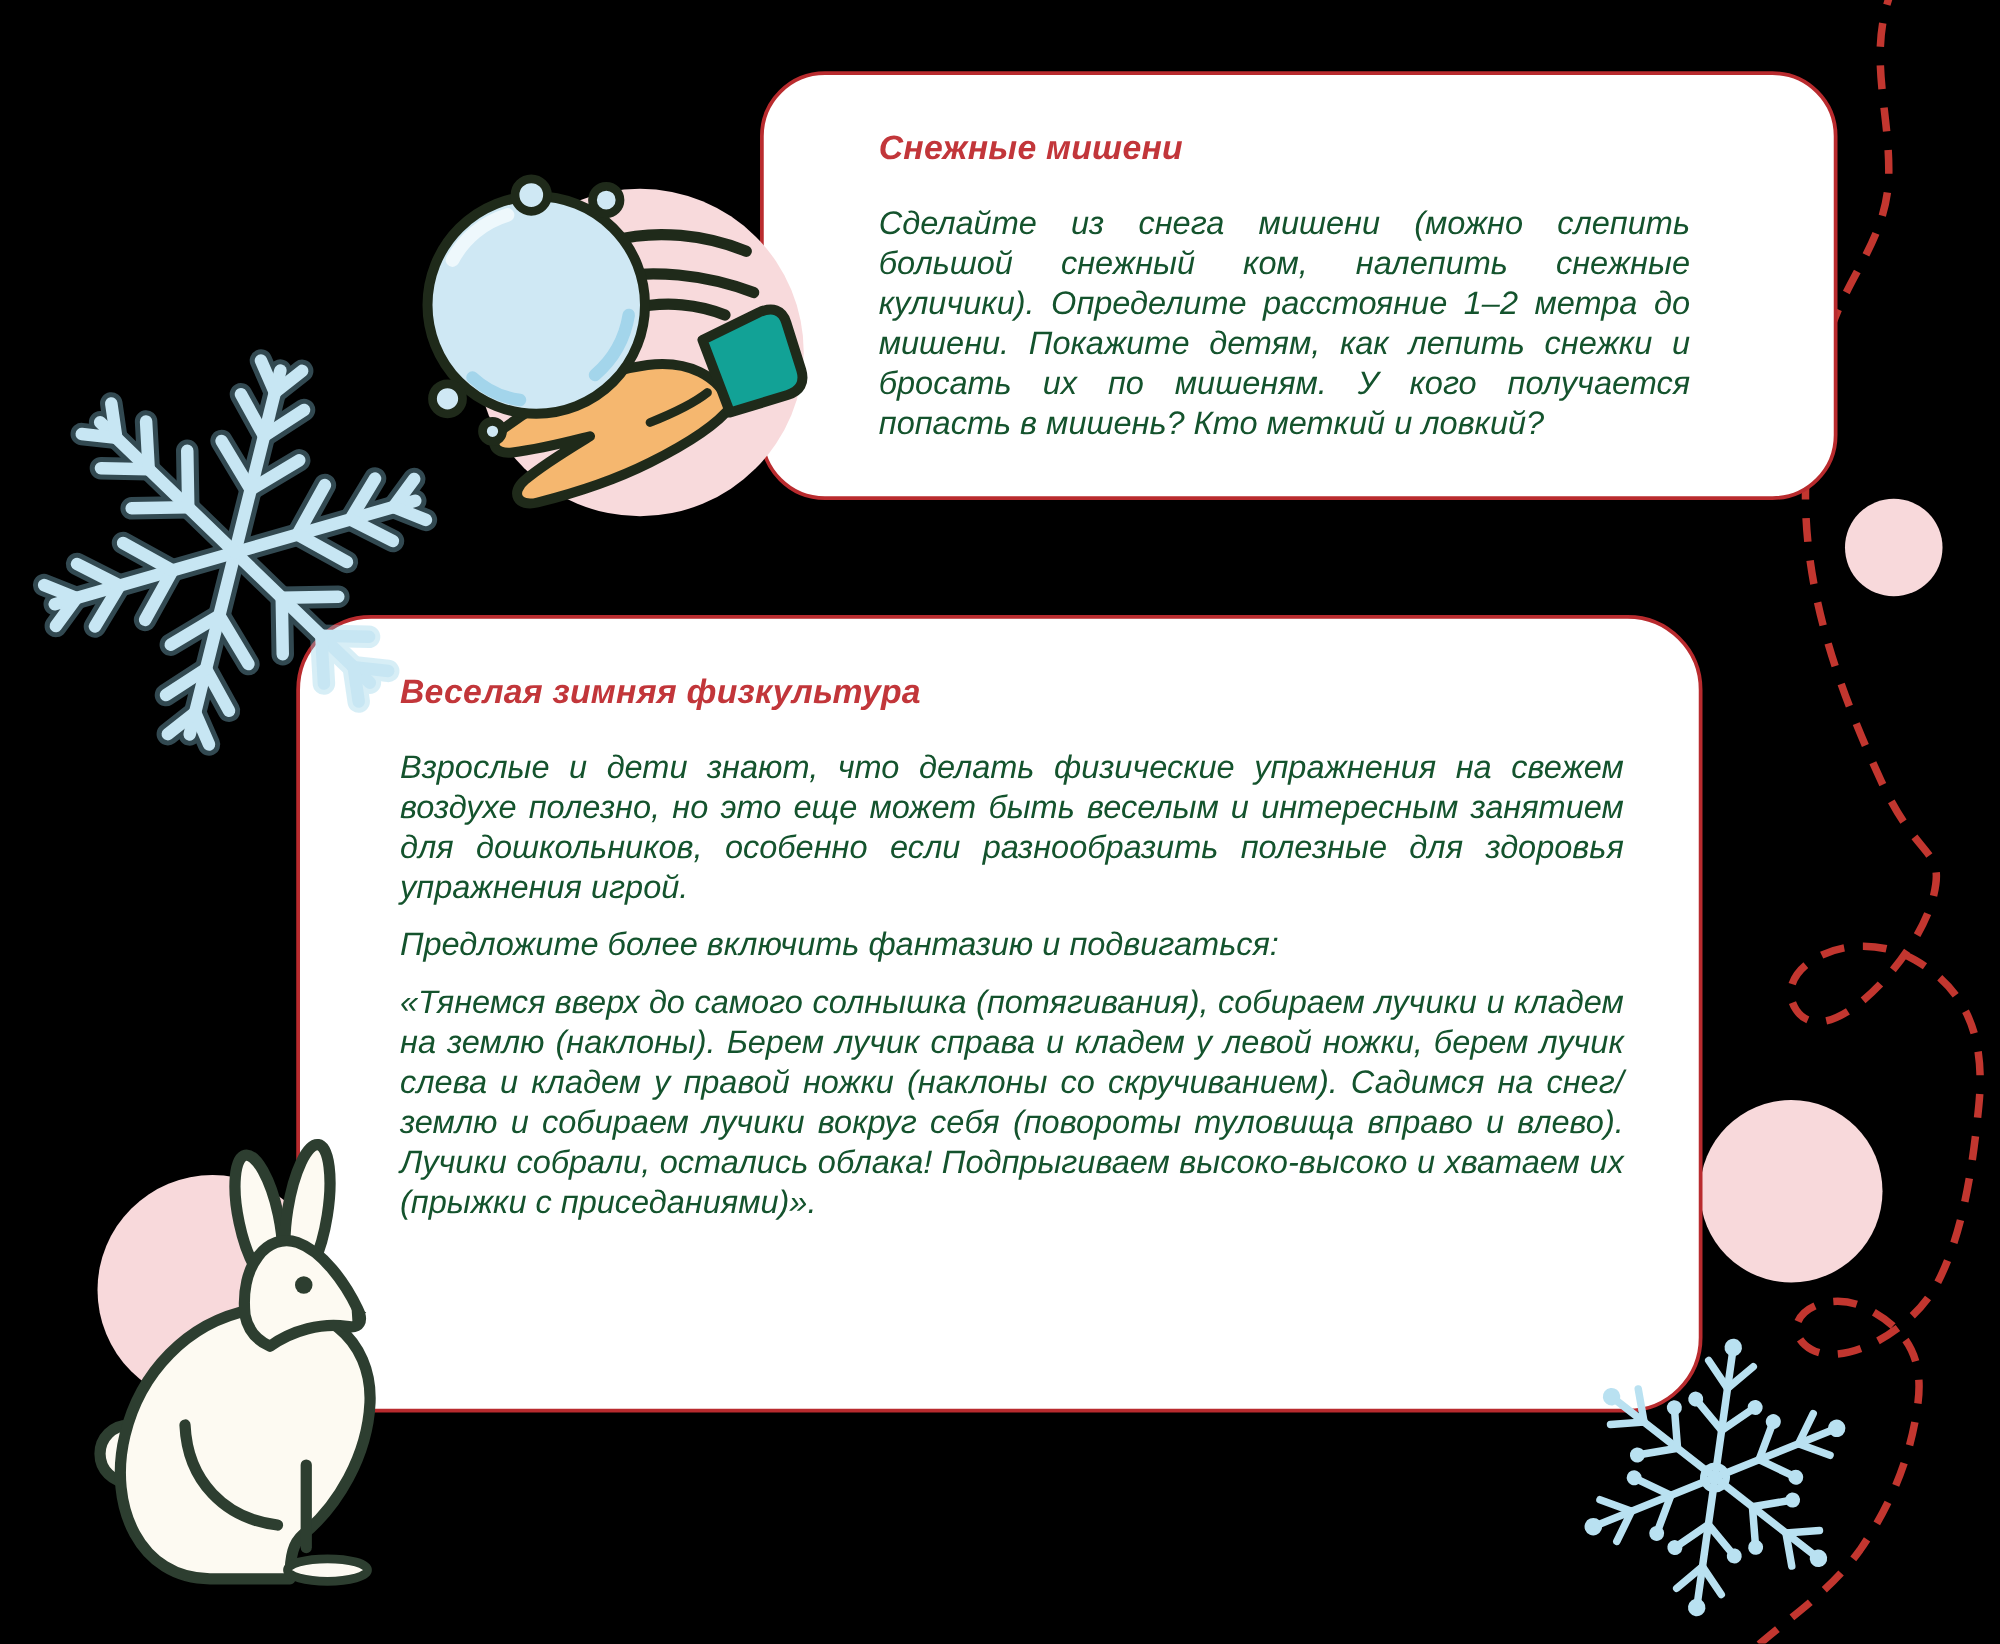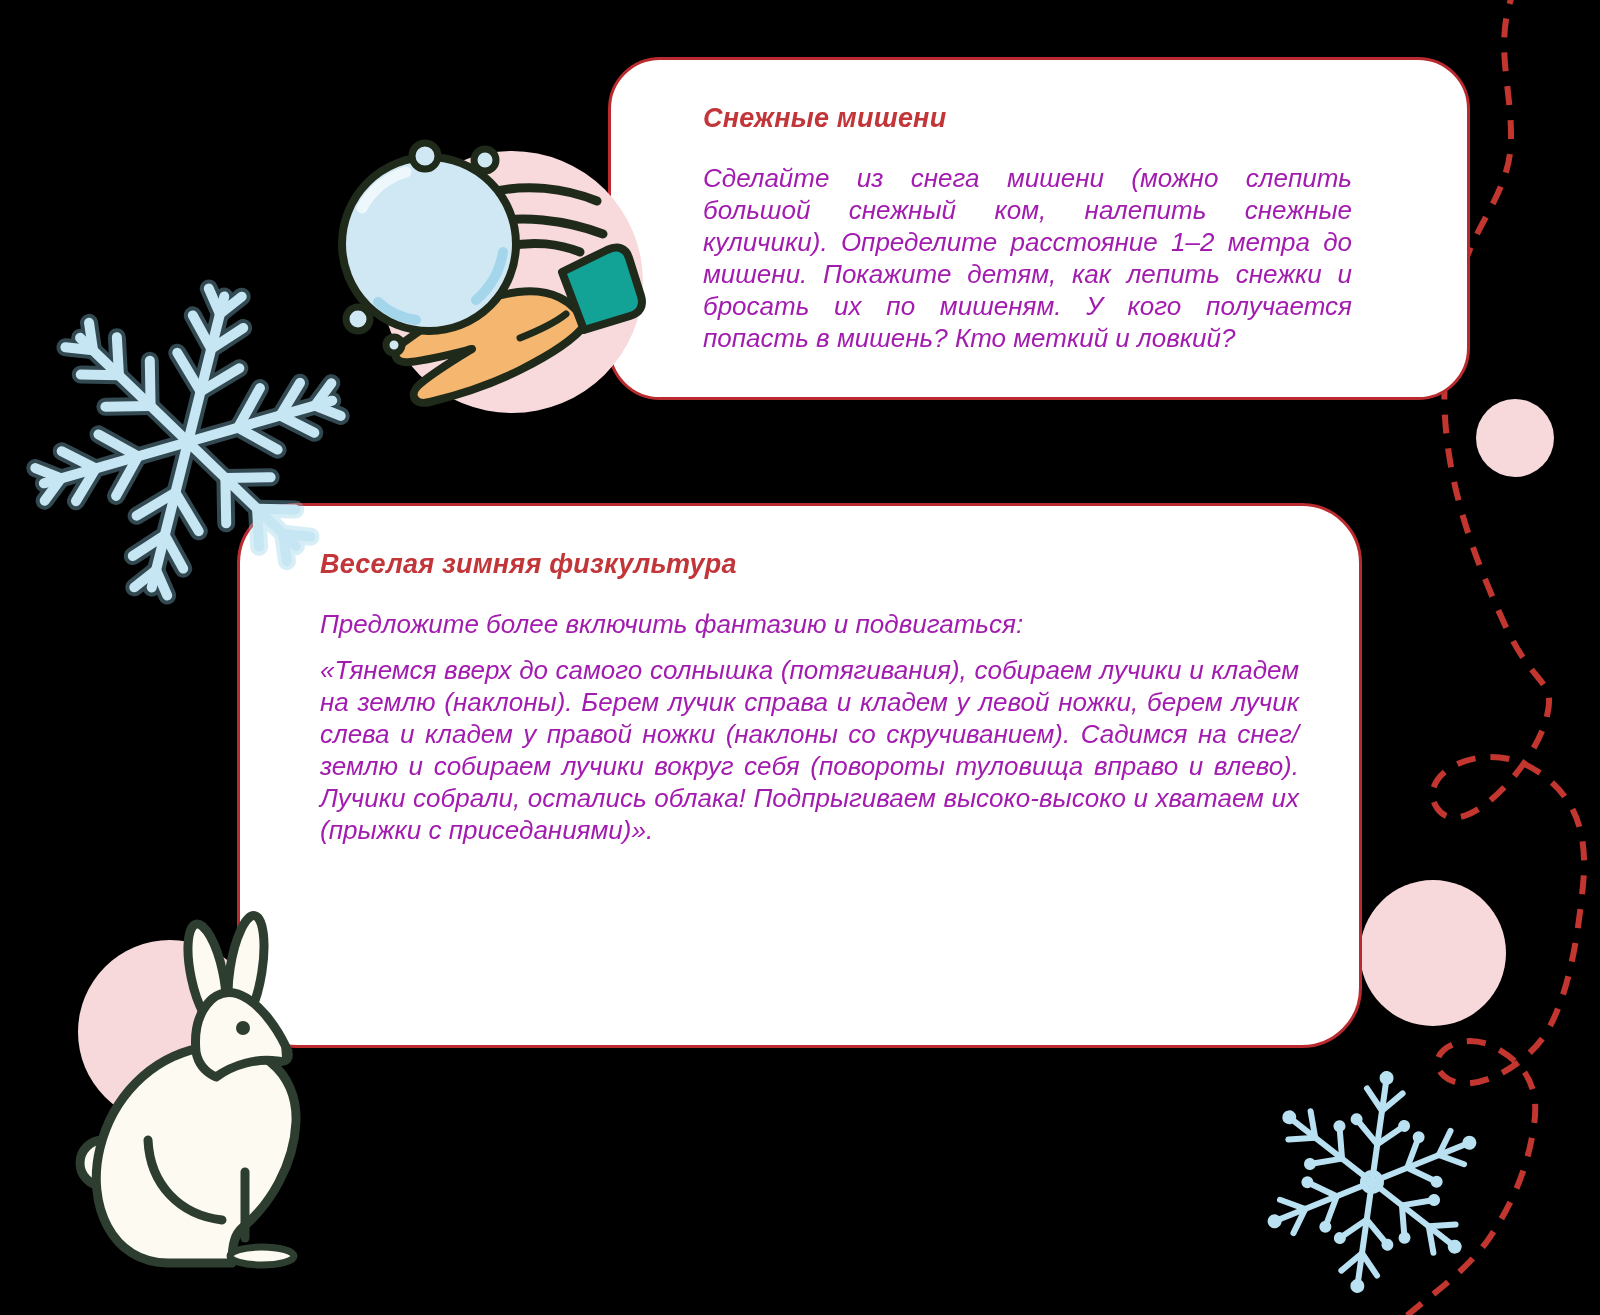--- a/index.html
+++ b/index.html
@@ -8,29 +8,29 @@
     background:#000;font-family:"Liberation Sans",sans-serif;
   }
   svg.layer{position:absolute;left:0;top:0;width:1600px;height:1315px;}
   .layer-back{z-index:0;}
   .card{
     position:absolute;background:#fff;border:3px solid #b92b2e;
     box-sizing:border-box;z-index:1;
   }
   .card-1{left:608px;top:57px;width:862px;height:343px;border-radius:52px;
     padding:42px 115px 0 92px;}
-  .card-2{left:237px;top:503px;width:1125px;height:545px;border-radius:60px;
+  .card-2{left:237px;top:492px;width:1125px;height:638px;border-radius:60px;
     padding:42px 60px 0 80px;}
   .card h2{
     margin:0 0 28px 0;font-size:27px;line-height:32px;
     font-weight:bold;font-style:italic;color:#c2363a;letter-spacing:.2px;
   }
   .card p{
     margin:0 0 14px 0;font-size:26px;line-height:32px;font-style:italic;
-    color:#a21caf;text-align:justify;
+    color:#14532d;text-align:justify;
   }
   .layer-front{z-index:2;}
 </style>
 </head>
 <body>
 
 <div class="stage">
 
   <svg class="layer layer-back" viewBox="0 0 1600 1315">
     <circle cx="1515" cy="438" r="39" fill="#f8d9db"></circle>
@@ -53,20 +53,21 @@
          C 1462 1276 1428 1296 1400 1322" fill="none" stroke="#c2362f" stroke-width="6" stroke-dasharray="19 15"></path>
   </svg>
 
   <section class="card card-1">
     <h2>Снежные мишени</h2>
     <p>Сделайте из снега мишени (можно слепить большой снежный ком, налепить снежные куличики). Определите расстояние 1–2 метра до мишени. Покажите детям, как лепить снежки и бросать их по мишеням. У кого получается попасть в мишень? Кто меткий и ловкий?</p>
   </section>
 
   <section class="card card-2">
     <h2>Веселая зимняя физкультура</h2>
+    <p>Взрослые и дети знают, что делать физические упражнения на свежем воздухе полезно, но это еще может быть веселым и интересным занятием для дошкольников, особенно если разнообразить полезные для здоровья упражнения игрой.</p>
     <p>Предложите более включить фантазию и подвигаться:</p>
     <p>«Тянемся вверх до самого солнышка (потягивания), собираем лучики и кладем на землю (наклоны). Берем лучик справа и кладем у левой ножки, берем лучик слева и кладем у правой ножки (наклоны со скручиванием). Садимся на снег/землю и собираем лучики вокруг себя (повороты туловища вправо и влево). Лучики собрали, остались облака! Подпрыгиваем высоко-высоко и хватаем их (прыжки с приседаниями)».</p>
   </section>
 
   <svg class="layer layer-front" viewBox="0 0 1600 1315">
     <defs>
       <g id="flake-arm-big" stroke-linecap="round">
         <line x1="0" y1="0" x2="0" y2="-150"></line>
         <line x1="0" y1="-52" x2="-32" y2="-84"></line>
           <line x1="0" y1="-52" x2="32" y2="-84"></line>

